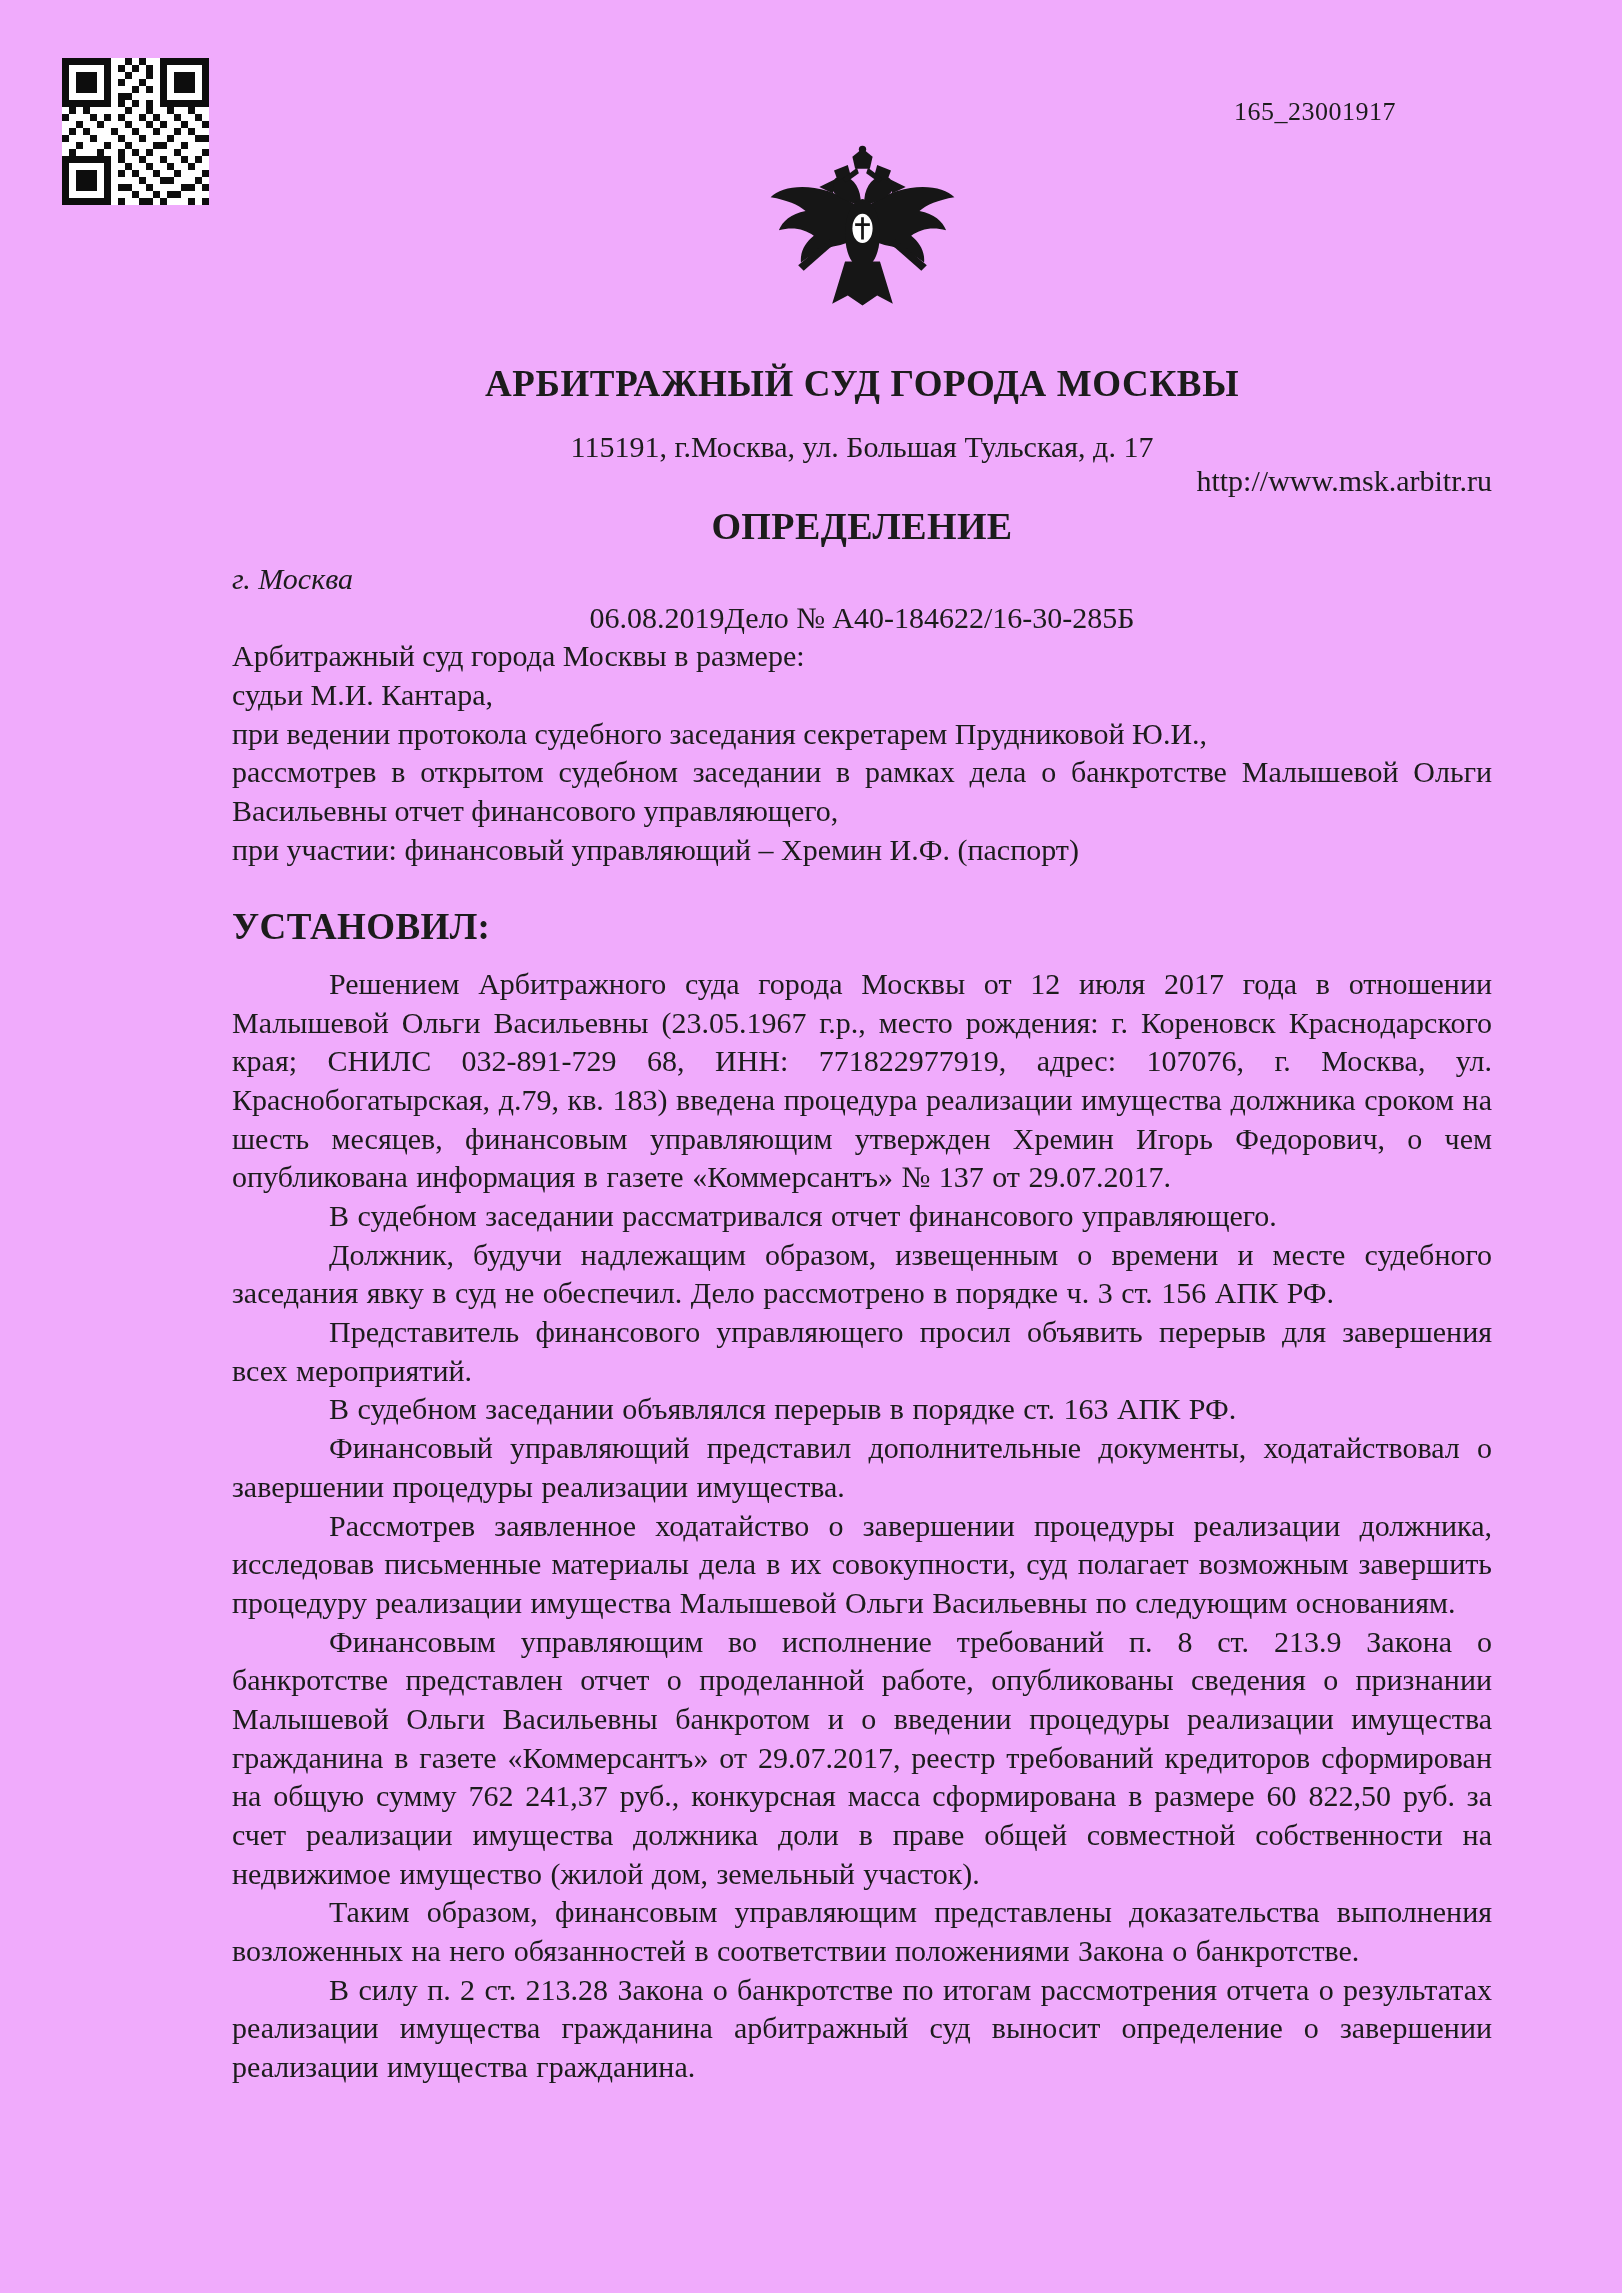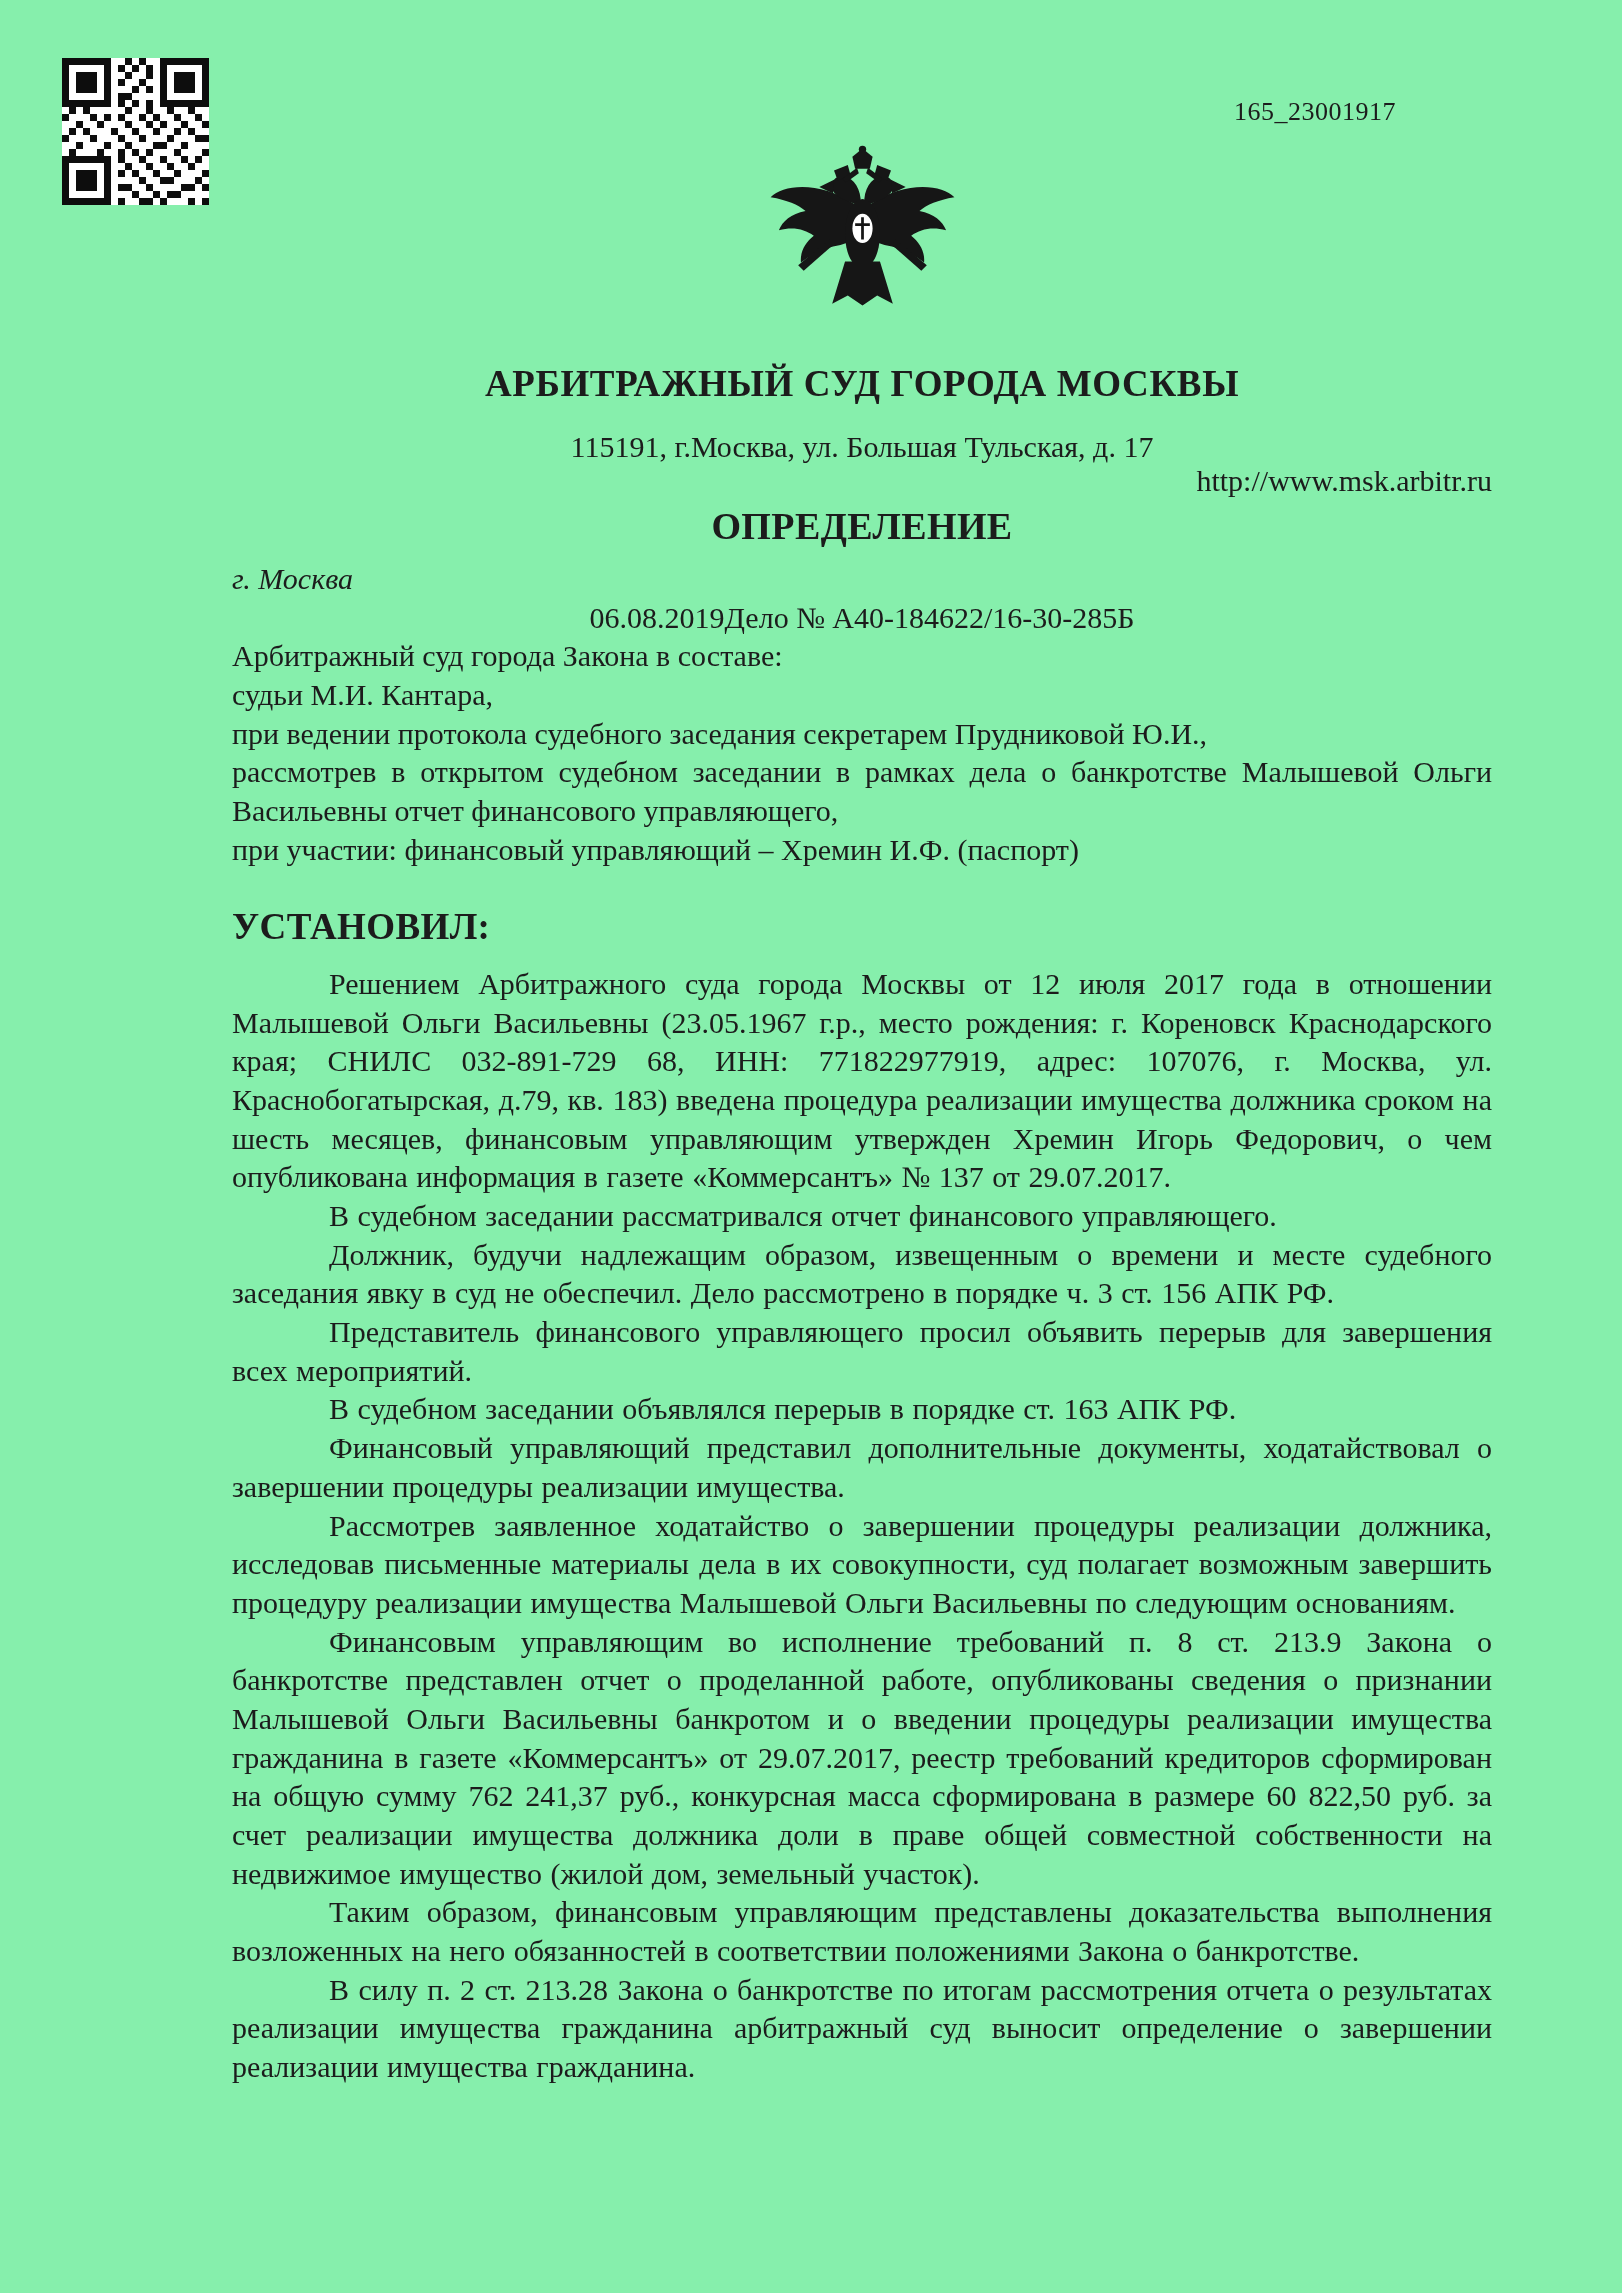--- a/index.html
+++ b/index.html
@@ -2,21 +2,21 @@
 <html><head>
 <meta charset="utf-8">
 <style>
   * { margin:0; padding:0; box-sizing:border-box; }
   html, body { background:#ffffff; }
   .page {
     position:relative;
     width:1622px;
     height:2293px;
     margin:0 auto;
-    background:#86efac;
+    background:#f0abfc;
     color:#1c1c1c;
     font-family:"Liberation Serif","DejaVu Serif",serif;
     overflow:hidden;
     padding:53px 130px 0 232px;
   }
   .doc-number {
     position:absolute;
     top:97px;
     left:1234px;
     font-size:26px;
@@ -106,21 +106,21 @@
   <div class="url">http://www.msk.arbitr.ru</div>
   <div class="doc-type">ОПРЕДЕЛЕНИЕ</div>
 
   <div class="city">г. Москва</div>
   <div class="date-row">
     <span>06.08.2019</span>
     <span>Дело № А40-184622/16-30-285Б</span>
   </div>
 
   <div class="intro">
-    <p>Арбитражный суд  города Закона в составе:</p>
+    <p>Арбитражный суд  города Москвы в размере:</p>
     <p>судьи М.И. Кантара,</p>
     <p>при ведении протокола судебного заседания секретарем Прудниковой Ю.И.,</p>
     <p>рассмотрев в открытом судебном заседании в рамках дела о банкротстве Малышевой Ольги Васильевны отчет финансового управляющего,</p>
     <p>при участии: финансовый управляющий – Хремин И.Ф. (паспорт)</p>
   </div>
 
   <div class="heading-ustanovil">УСТАНОВИЛ:</div>
 
   <div class="body">
     <p>Решением Арбитражного суда города Москвы от 12 июля 2017 года в отношении Малышевой Ольги Васильевны (23.05.1967 г.р., место рождения: г. Кореновск Краснодарского края; СНИЛС 032-891-729 68, ИНН: 771822977919, адрес: 107076, г. Москва, ул. Краснобогатырская, д.79, кв. 183) введена процедура реализации имущества должника сроком на шесть месяцев, финансовым управляющим утвержден Хремин Игорь Федорович, о чем опубликована информация в газете «Коммерсантъ» № 137 от 29.07.2017.</p>

